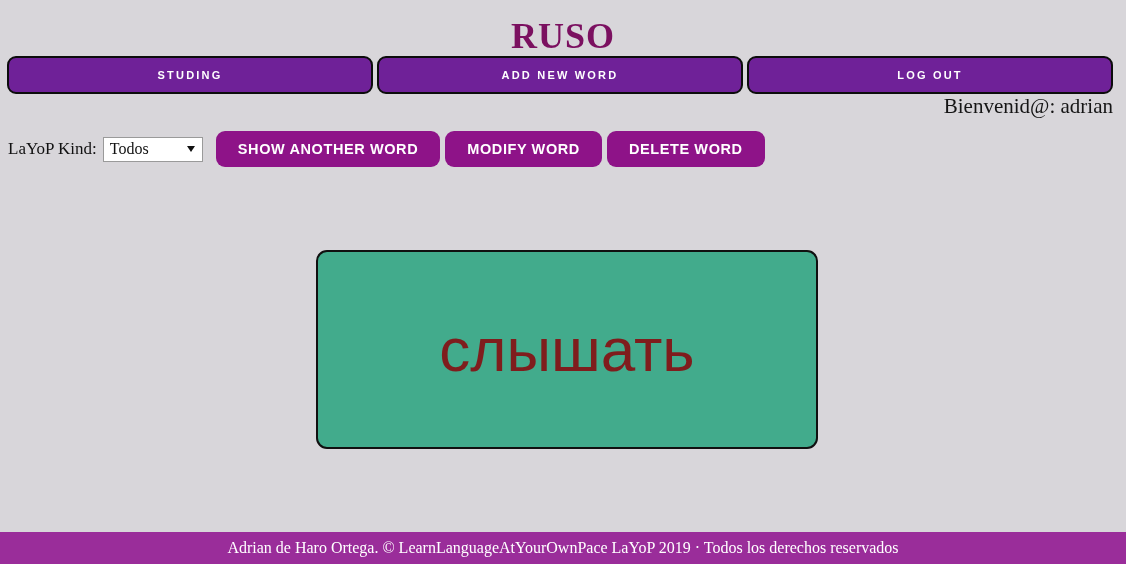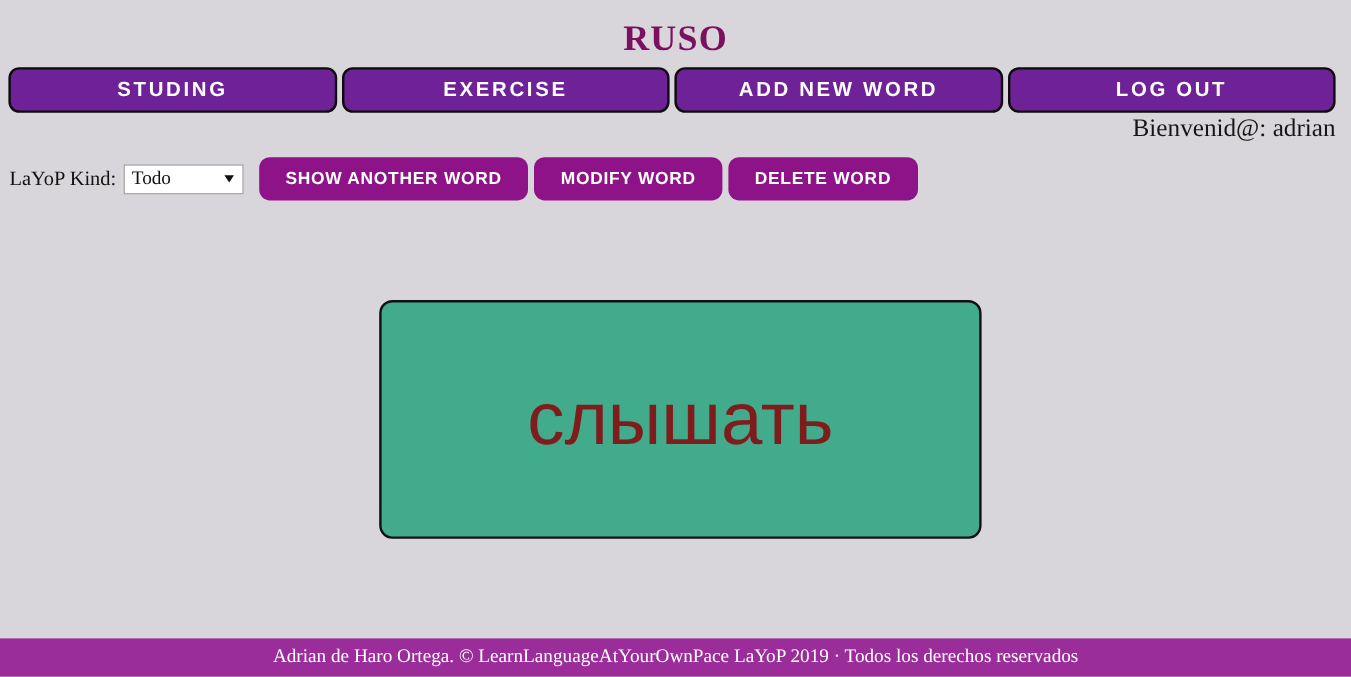--- a/index.html
+++ b/index.html
@@ -15,21 +15,21 @@
     overflow: hidden;
     position: relative;
   }
 
   
   .page-title {
     text-align: center;
     color: #7b1060;
     font-family: "Liberation Serif", serif;
     font-weight: bold;
-    font-size: 30px;
+    font-size: 36px;
     letter-spacing: 1px;
     line-height: 1;
     padding-top: 18px;
     margin: 0;
   }
 
   
   .navbar {
     position: absolute;
     left: 7px;
@@ -41,21 +41,21 @@
     box-sizing: border-box;
   }
   .nav-item {
     flex: 1 1 0;
     background: #6f2198;
     border: 2px solid #0c0c0c;
     border-radius: 9px;
     color: #ffffff;
     font-family: "Liberation Sans", sans-serif;
     font-weight: bold;
-    font-size: 17px;
+    font-size: 11px;
     letter-spacing: 2.2px;
     display: flex;
     align-items: center;
     justify-content: center;
     box-sizing: border-box;
     cursor: pointer;
     text-transform: uppercase;
     user-select: none;
   }
 
@@ -178,32 +178,31 @@
     white-space: nowrap;
   }
 </style>
 </head>
 <body>
 
 <h1 class="page-title">RUSO</h1>
 
 <nav class="navbar">
   <div class="nav-item">STUDING</div>
-  <div class="nav-item">EXERCISE</div>
   <div class="nav-item">ADD NEW WORD</div>
   <div class="nav-item">LOG OUT</div>
 </nav>
 
 <div class="welcome">Bienvenid@: adrian</div>
 
 <div class="controls">
   <span class="kind-label">LaYoP Kind:</span>
 
   <div class="kind-select">
-    <span>Todo</span>
+    <span>Todos</span>
     <span class="arrow"></span>
   </div>
 
   <button class="action-btn">SHOW ANOTHER WORD</button>
   <button class="action-btn">MODIFY WORD</button>
   <button class="action-btn">DELETE WORD</button>
 </div>
 
 <div class="word-card">
   <span class="word-text">слышать</span>

